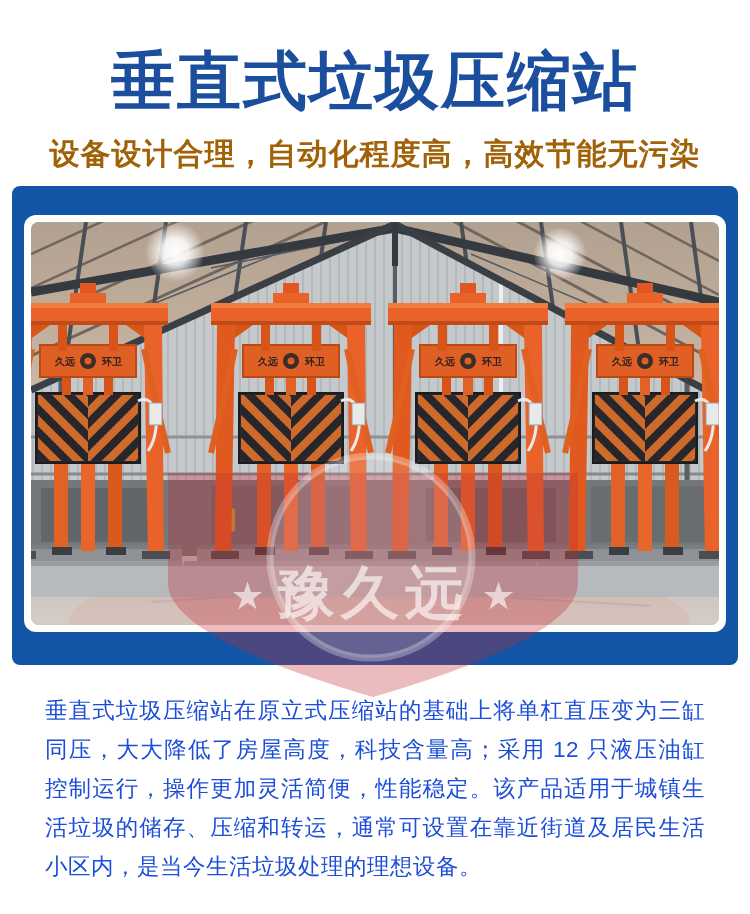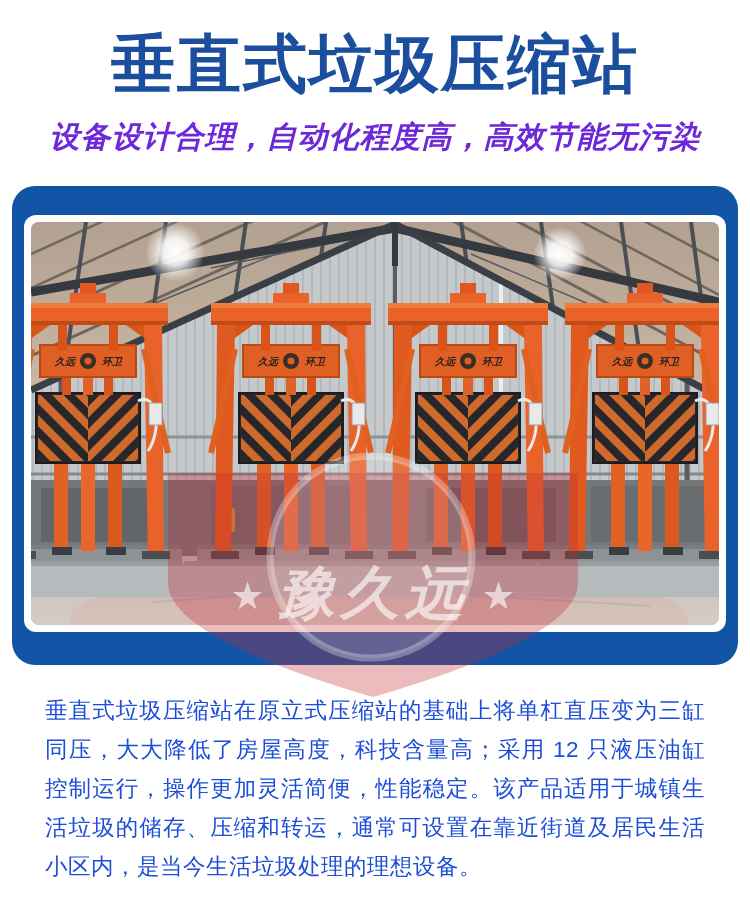--- a/index.html
+++ b/index.html
@@ -4,33 +4,33 @@
 <style>
   html,body{margin:0;padding:0;background:#ffffff;}
   .page{
     position:relative;width:750px;height:914px;margin:0 auto;
     background:#ffffff;overflow:hidden;
     font-family:"Liberation Sans","DejaVu Sans",sans-serif;
   }
   
   .header{text-align:center;}
   .page-title{
-    margin:0;padding-top:27px;
+    margin:0;padding-top:44px;
     font-size:64px;line-height:1.18;font-weight:800;
     letter-spacing:2px;color:#1b4f9e;
   }
   .page-subtitle{
     margin:14px 0 0;
     font-size:30px;line-height:1.35;font-weight:600;
-    letter-spacing:1px;color:#6d28d9;font-style:italic;
+    letter-spacing:1px;color:#a16207;
   }
   
   .hero{
     position:absolute;left:12px;top:186px;width:726px;height:479px;
-    background:#1254a6;border-radius:23px;font-style:italic;
+    background:#1254a6;border-radius:8px;
   }
   .photo-frame{
     position:absolute;left:12px;top:29px;width:688px;height:403px;
     background:#ffffff;border-radius:12px;padding:7px;
     box-sizing:content-box;
   }
   .photo-clip{
     width:688px;height:403px;border-radius:8px;overflow:hidden;
     background:#c5c9cc;
   }

